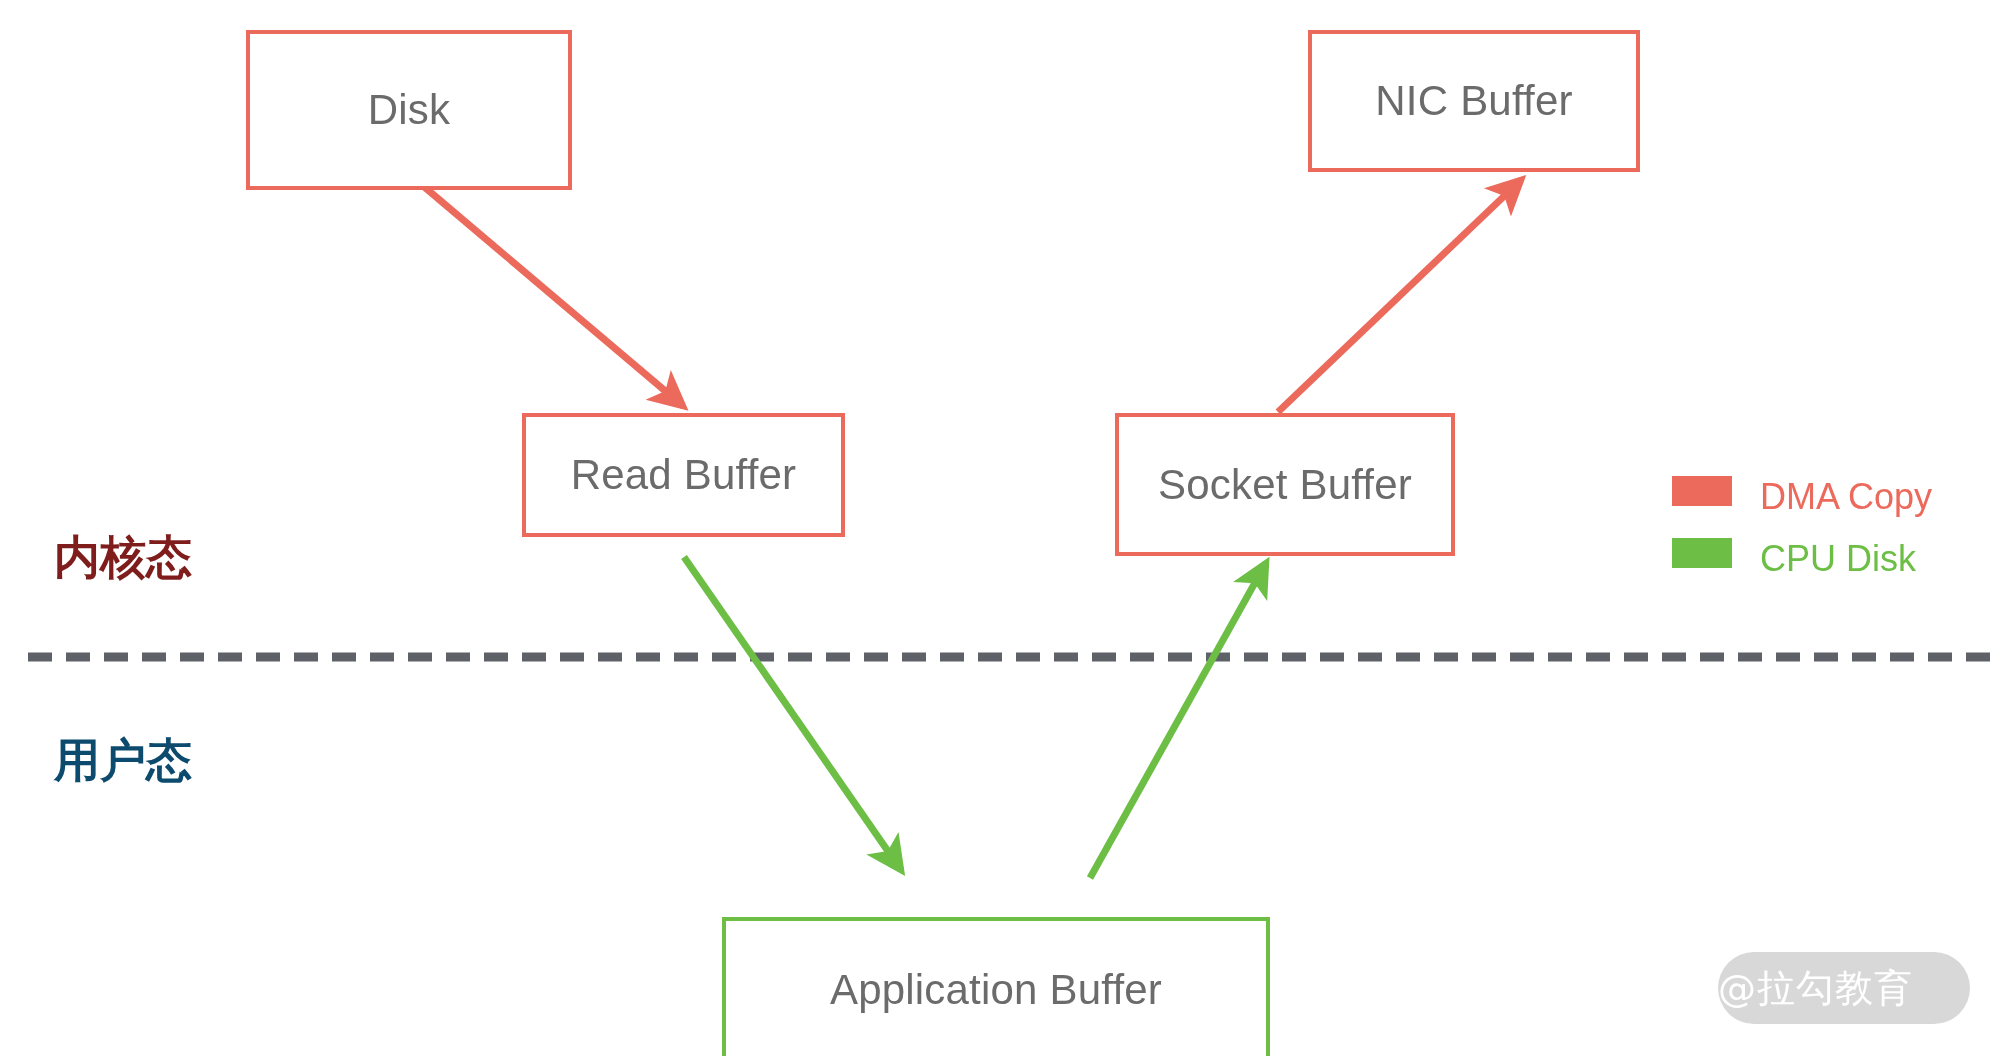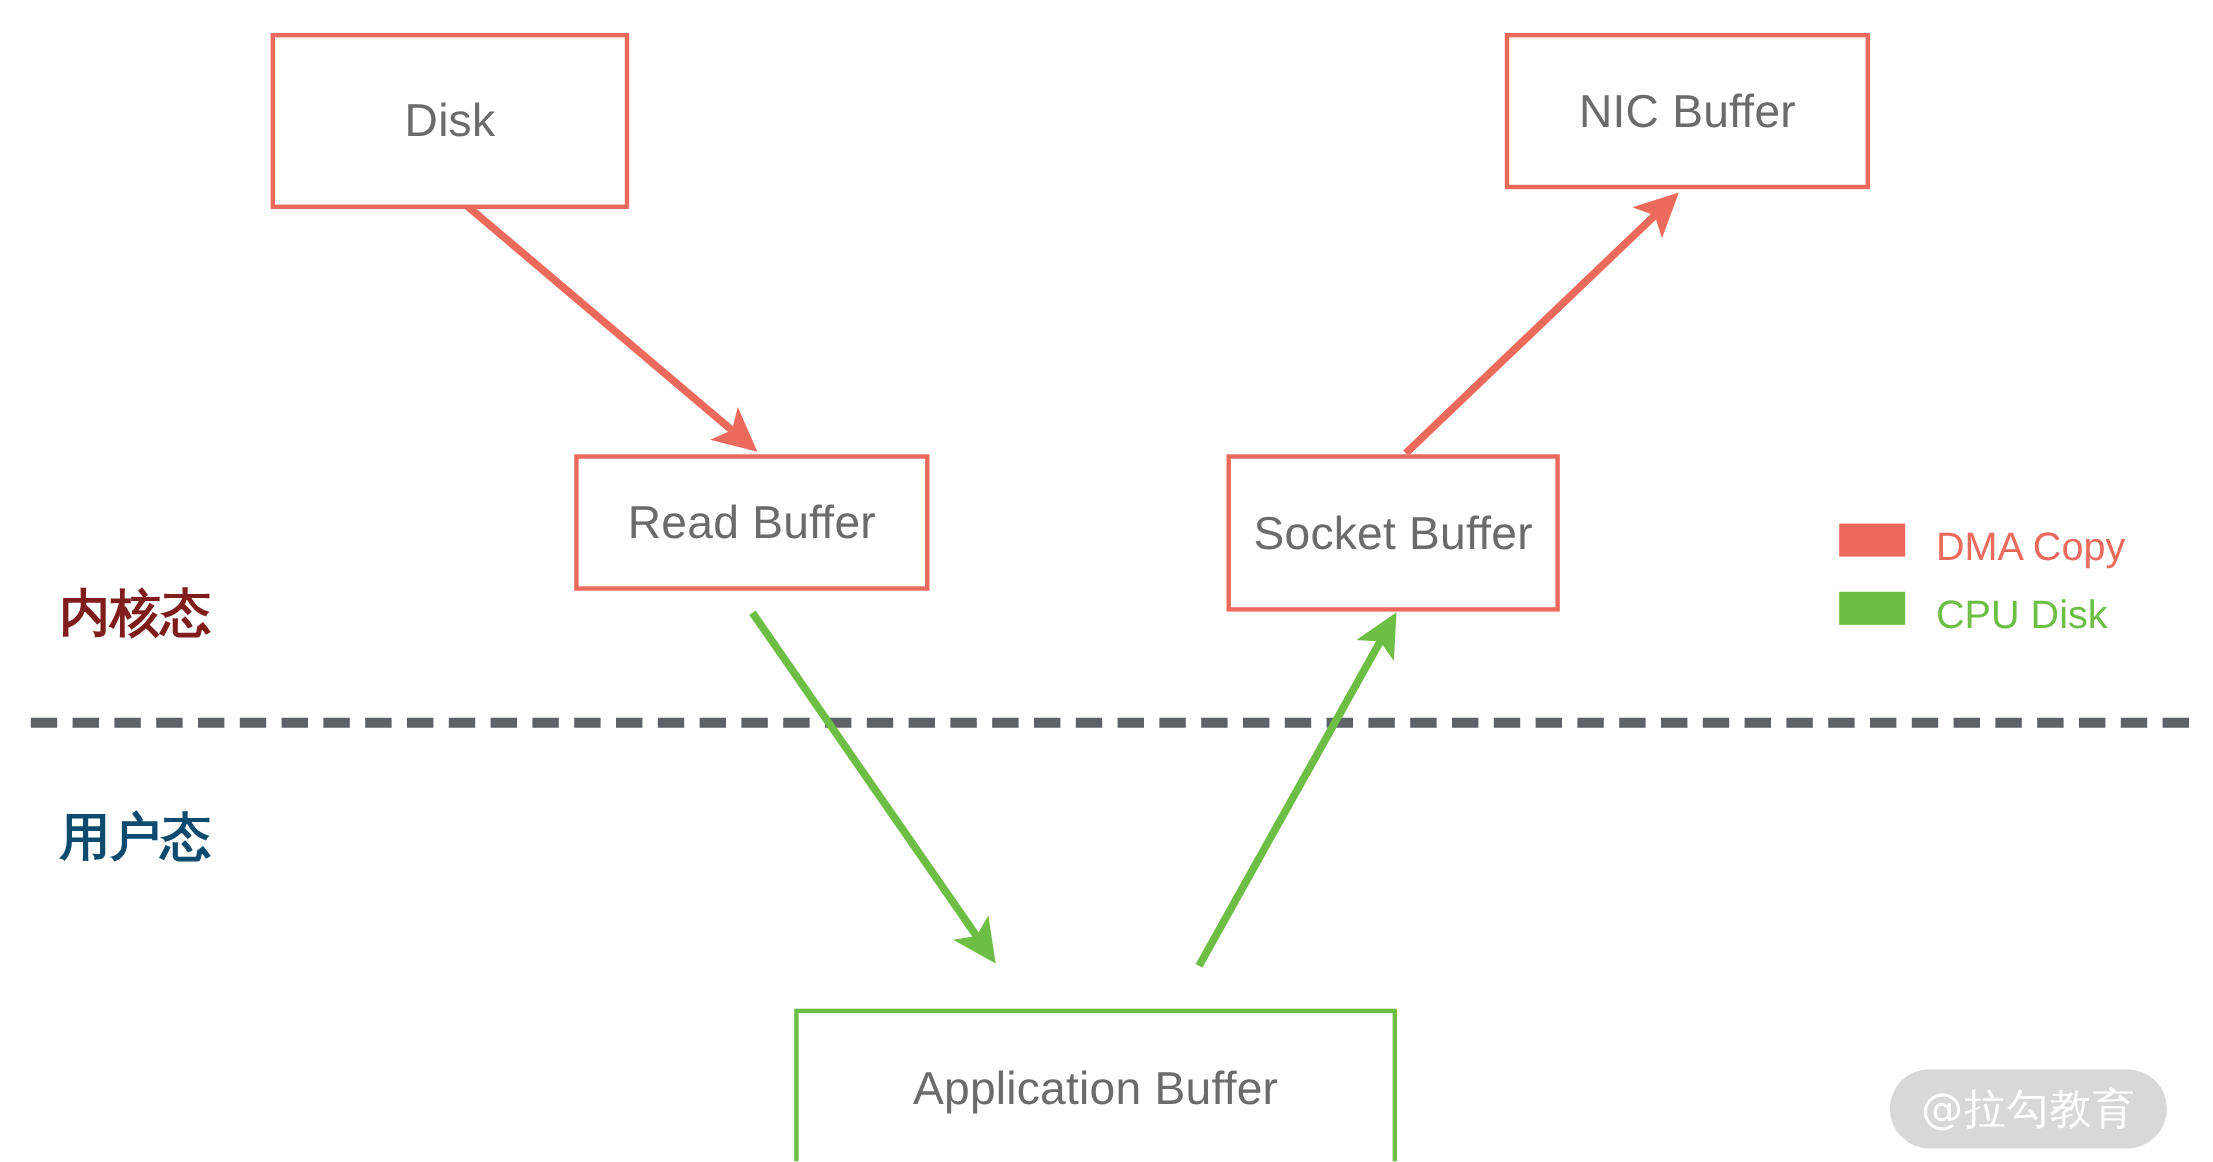--- a/index.html
+++ b/index.html
@@ -36,23 +36,23 @@
   .node-label {
     font-size: 42px;
     color: #6b6b6b;
     letter-spacing: 0.2px;
     white-space: nowrap;
   }
   .node.kernel { border: 4px solid #ec6a5c; }
   .node.user   { border: 4px solid #6cbe45; }
 
   #node-disk    { left: 246px; top: 30px;  width: 326px; height: 160px; }
-  #node-nic     { left: 1368px; top: 30px; width: 332px; height: 142px; }
+  #node-nic     { left: 1308px; top: 30px; width: 332px; height: 142px; }
   #node-read    { left: 522px; top: 413px; width: 323px; height: 124px; }
-  #node-socket  { left: 1115px; top: 413px; width: 303px; height: 143px; }
+  #node-socket  { left: 1115px; top: 413px; width: 340px; height: 143px; }
   #node-app     { left: 722px; top: 917px; width: 548px; height: 145px; align-items: center; }
 
   .mode-label {
     position: absolute;
     font-size: 46px;
     font-weight: bold;
     white-space: nowrap;
     font-family: "DejaVu Sans", "Liberation Sans", sans-serif;
   }
   #mode-kernel { left: 54px; top: 527px; color: #7f1d1d; }
@@ -80,28 +80,27 @@
     white-space: nowrap;
   }
   .legend-row.dma .legend-swatch { background: #ec6a5c; }
   .legend-row.dma .legend-text   { color: #ec6a5c; }
   .legend-row.cpu .legend-swatch { background: #6cbe45; }
   .legend-row.cpu .legend-text   { color: #6cbe45; }
 
   #watermark {
     position: absolute;
     left: 1718px;
-    top: 972px;
+    top: 952px;
     width: 252px;
     height: 72px;
     border-radius: 36px;
     background: #d8d8d8;
     display: flex;
     align-items: center;
-    justify-content: center;
   }
   #watermark .wm-text {
     color: #ffffff;
     font-size: 38px;
     letter-spacing: 1px;
     white-space: nowrap;
     font-family: "DejaVu Sans", "Liberation Sans", sans-serif;
   }
 </style>
 </head>

